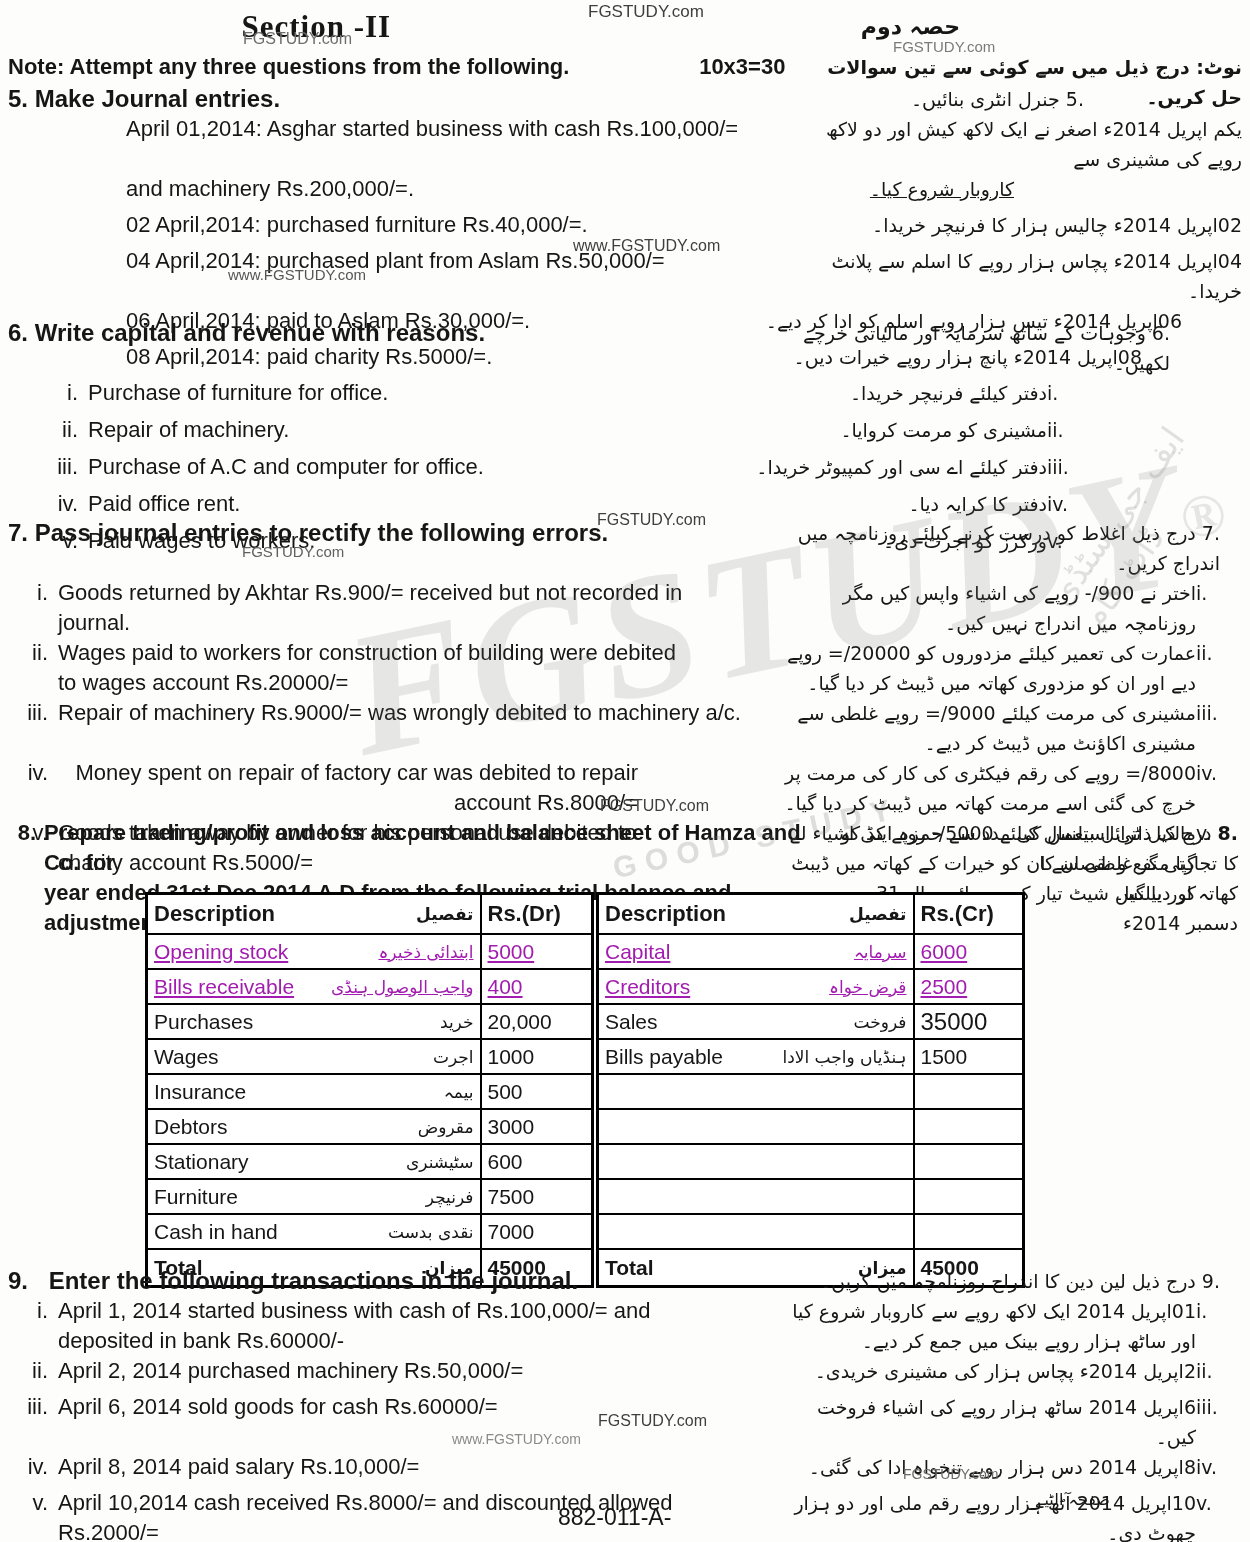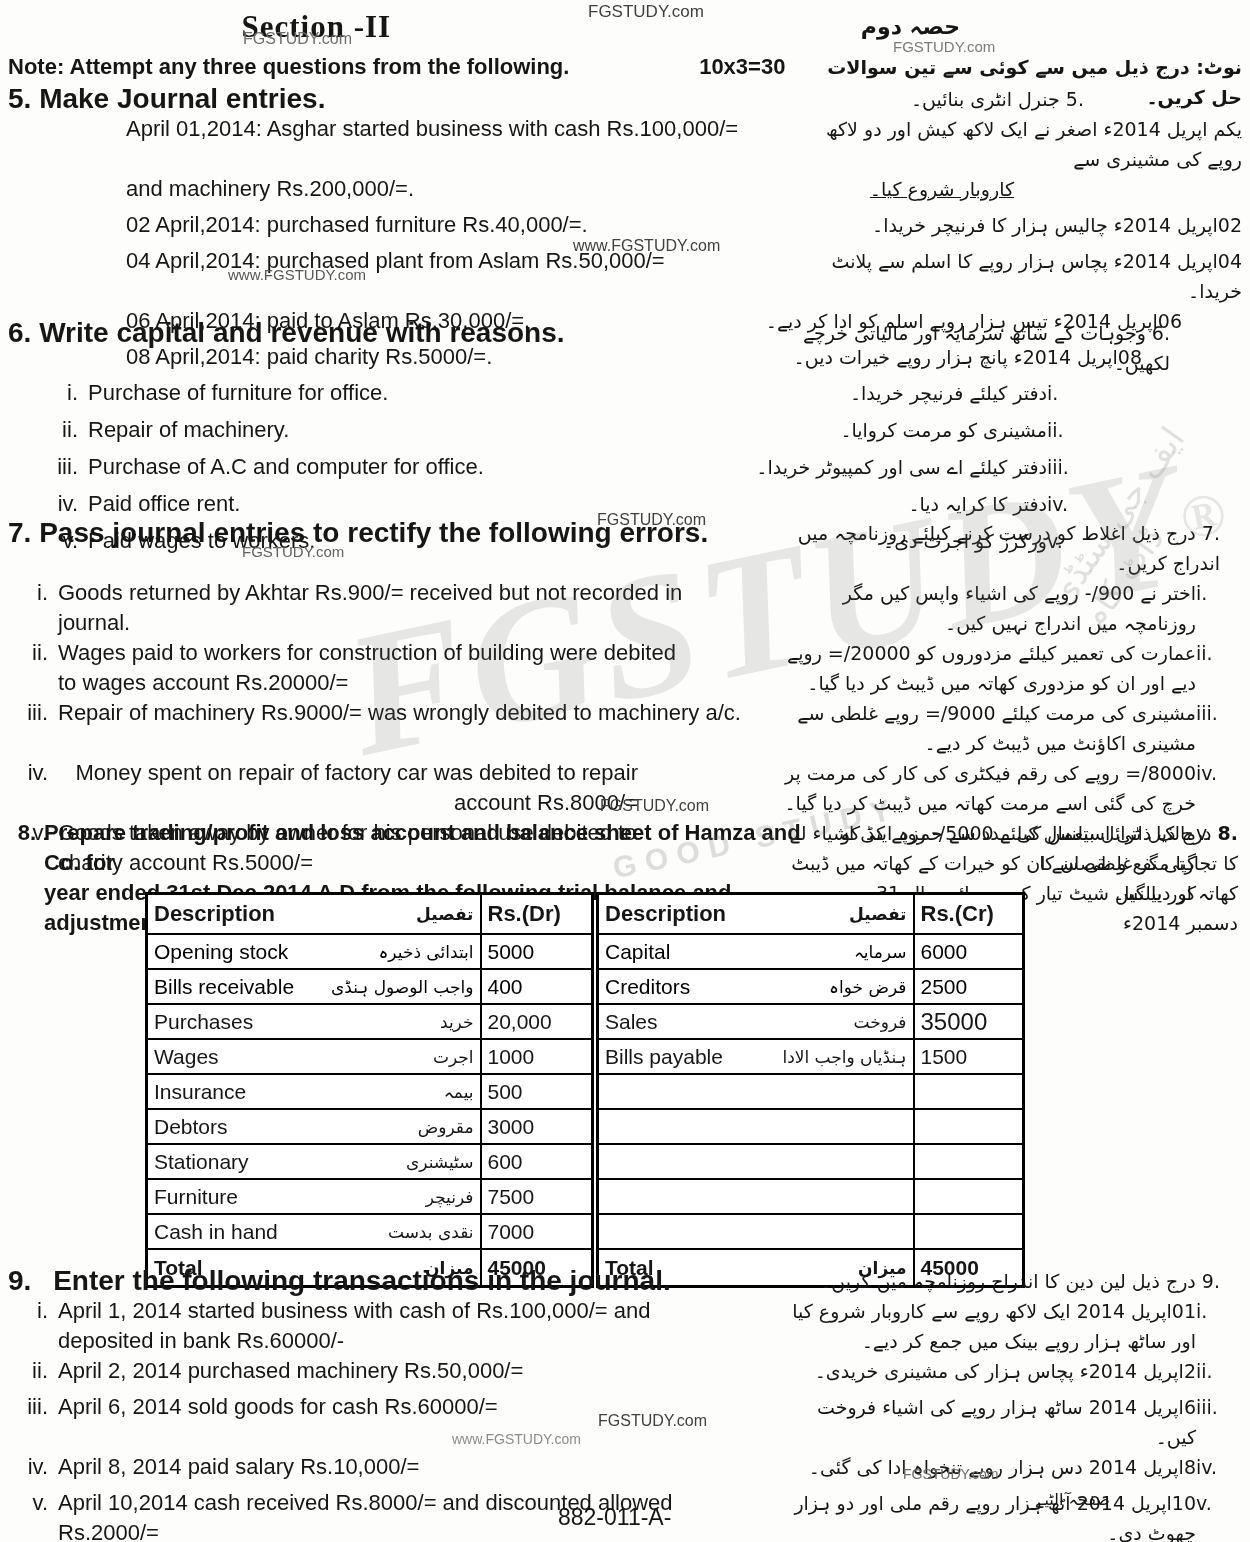--- a/index.html
+++ b/index.html
@@ -6,40 +6,40 @@
   .page{
     position:relative;width:1250px;height:1542px;margin:0 auto;
     background:#fdfdfb;color:#161616;overflow:hidden;
     font-family:"Liberation Sans",sans-serif;
   }
   .sec{position:absolute;left:0;width:100%;}
   .row{display:flex;justify-content:space-between;align-items:flex-start;padding:0 8px;}
   .encol{width:63%;font-size:22px;line-height:30px;}
   .urcol{width:36%;direction:rtl;text-align:right;font-family:"DejaVu Sans",sans-serif;font-size:19px;line-height:30px;}
   .bold{font-weight:bold;}
-  .qhead .encol{font-size:28px;font-weight:bold;}
+  .qhead .encol{font-size:24px;font-weight:bold;}
   .qhead .urcol{font-weight:normal;font-size:19px;}
   .hdr-title{font-family:"Liberation Serif",serif;font-weight:bold;font-size:31px;letter-spacing:1px;}
   .item{display:flex;min-height:36px;}
   .inum{flex:0 0 40px;text-align:right;margin-right:10px;}
   .itext{max-width:640px;}
   .uitem{display:flex;min-height:36px;}
   .unum{flex:0 0 30px;direction:ltr;text-align:left;}
   .entry{min-height:36px;}
   .entry .encol{padding-left:118px;box-sizing:border-box;}
   
   table.tb{position:absolute;border-collapse:collapse;table-layout:fixed;background:#fff;}
   table.tb{border:3px solid #000;}
   table.tb td{border:2px solid #000;padding:1px 6px;font-size:21px;vertical-align:middle;overflow:hidden;white-space:nowrap;}
   table.tb tr.hd td{height:36px;font-weight:bold;font-size:22px;}
   table.tb tr.dr td{height:31px;}
   table.tb tr.tt td{height:33px;font-weight:bold;}
   td.desc .cellwrap{display:flex;justify-content:space-between;align-items:center;}
   td.desc .ur{font-family:"DejaVu Sans",sans-serif;font-size:17px;direction:rtl;padding-left:4px;}
-  tr.faded td{color:#000000;}
+  tr.faded td{color:#a21caf;text-decoration:underline;}
   
   .wm{position:absolute;color:#3f3f3f;font-family:"Liberation Sans",sans-serif;white-space:nowrap;z-index:6;}
   .wm-big{
     position:absolute;left:330px;top:600px;z-index:1;
     font-family:"Liberation Serif",serif;font-weight:bold;font-style:italic;
     font-size:175px;color:rgba(110,110,110,0.16);transform:rotate(-12deg);transform-origin:left top;letter-spacing:6px;
   }
   .wm-reg{font-size:60px;vertical-align:40px;}
   .wm-tag{
     position:absolute;left:610px;top:852px;z-index:1;

